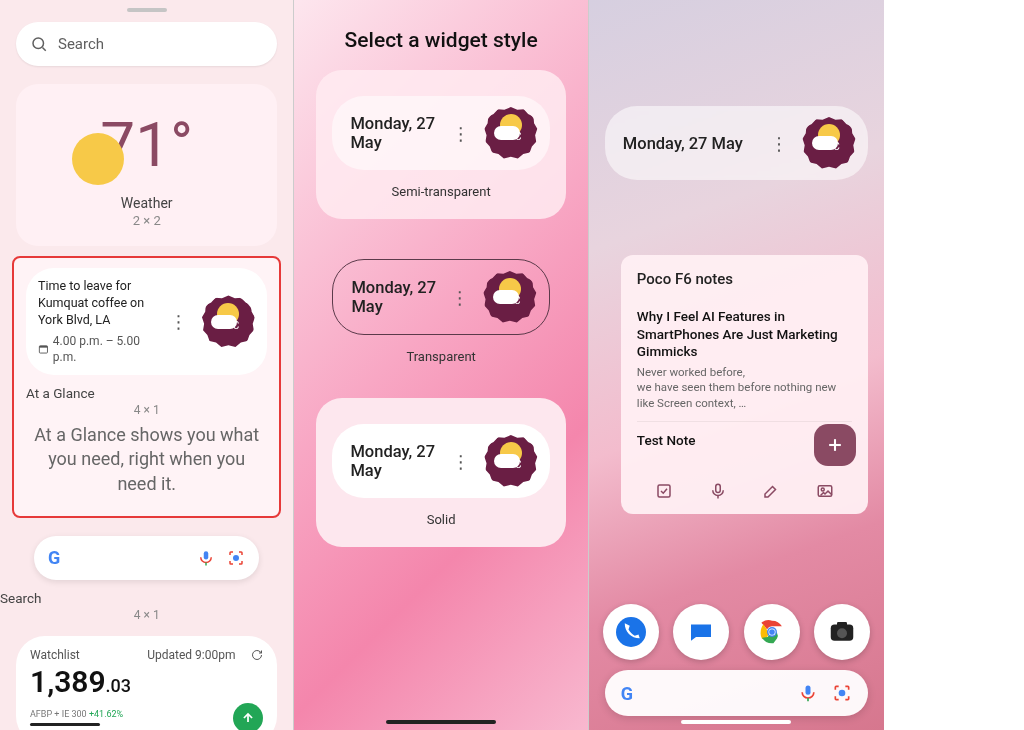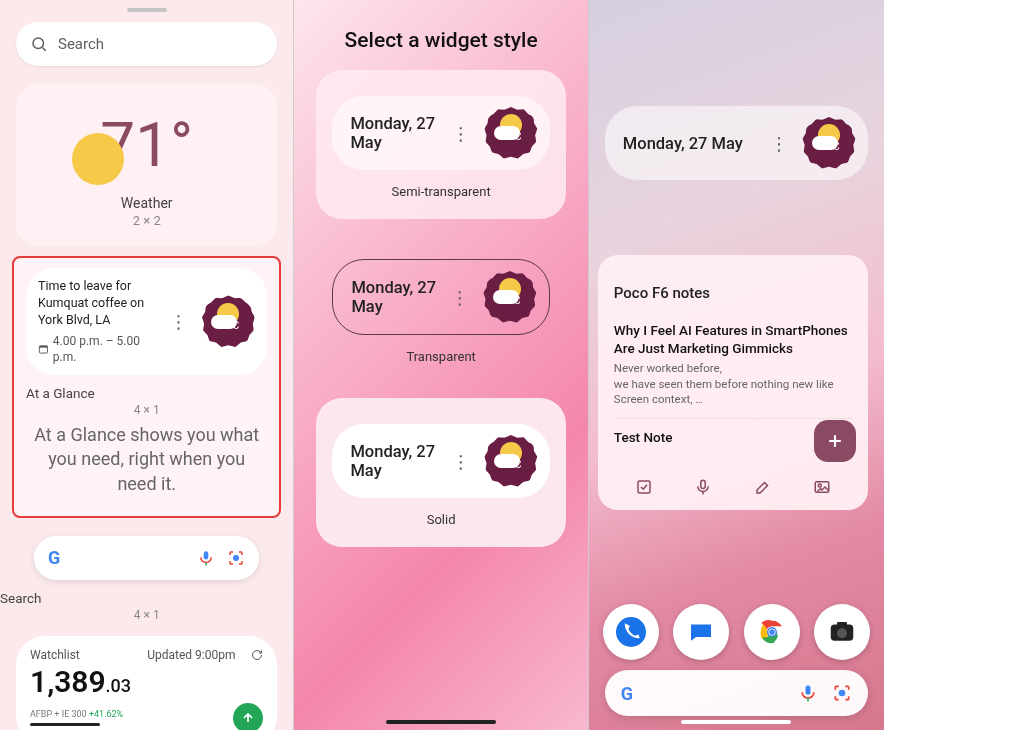--- a/index.html
+++ b/index.html
@@ -64,21 +64,21 @@
   .card2.semi .style-row{background:rgba(255,255,255,.55)}
   .card2.trans .style-row{background:transparent;border:1.5px solid #5b3a4a}
   .card2.solid .style-row{background:#fff}
   .card2.trans{padding:26px 16px 20px}
   .style-date{flex:1;text-align:left;font-size:16.5px;font-weight:500;color:#222;padding-left:6px}
   .style-lbl{font-size:13px;color:#333;margin-top:14px}
   .navbar{position:absolute;bottom:6px;left:50%;transform:translateX(-50%);width:110px;height:4px;border-radius:2px;background:#222}
 
   
   .p3 .top-row{position:absolute;top:106px;left:16px;right:16px;display:flex;align-items:center;gap:10px;background:rgba(255,255,255,.55);border-radius:32px;padding:10px 12px;backdrop-filter:blur(2px)}
-  .notes{position:absolute;top:255px;left:9px;right:16px;background:rgba(255,239,243,.95);border-radius:20px;padding:29px 16px 10px}
+  .notes{position:absolute;top:255px;left:32px;right:16px;background:rgba(255,239,243,.95);border-radius:12px;padding:15px 16px 10px}
   .notes h4{margin:0 0 10px;font-size:15px;font-weight:500;color:#222}
   .note-item{padding:10px 0;border-top:1px solid rgba(0,0,0,.06)}
   .note-item:first-of-type{border-top:none}
   .note-item .t{font-size:13.5px;color:#111;font-weight:500;line-height:1.3}
   .note-item .d{font-size:11.5px;color:#666;margin-top:4px;line-height:1.35}
   .fab{position:absolute;right:12px;bottom:48px;width:42px;height:42px;border-radius:14px;background:#8a4a63;display:flex;align-items:center;justify-content:center}
   .note-tools{display:flex;justify-content:space-around;margin-top:14px;padding-top:8px}
   .note-tools span{color:#8a4a63}
   .dock{position:absolute;bottom:70px;left:0;right:0;display:flex;justify-content:space-evenly;align-items:center}
   .app{width:56px;height:56px;border-radius:50%;display:flex;align-items:center;justify-content:center;box-shadow:0 2px 6px rgba(0,0,0,.2)}

